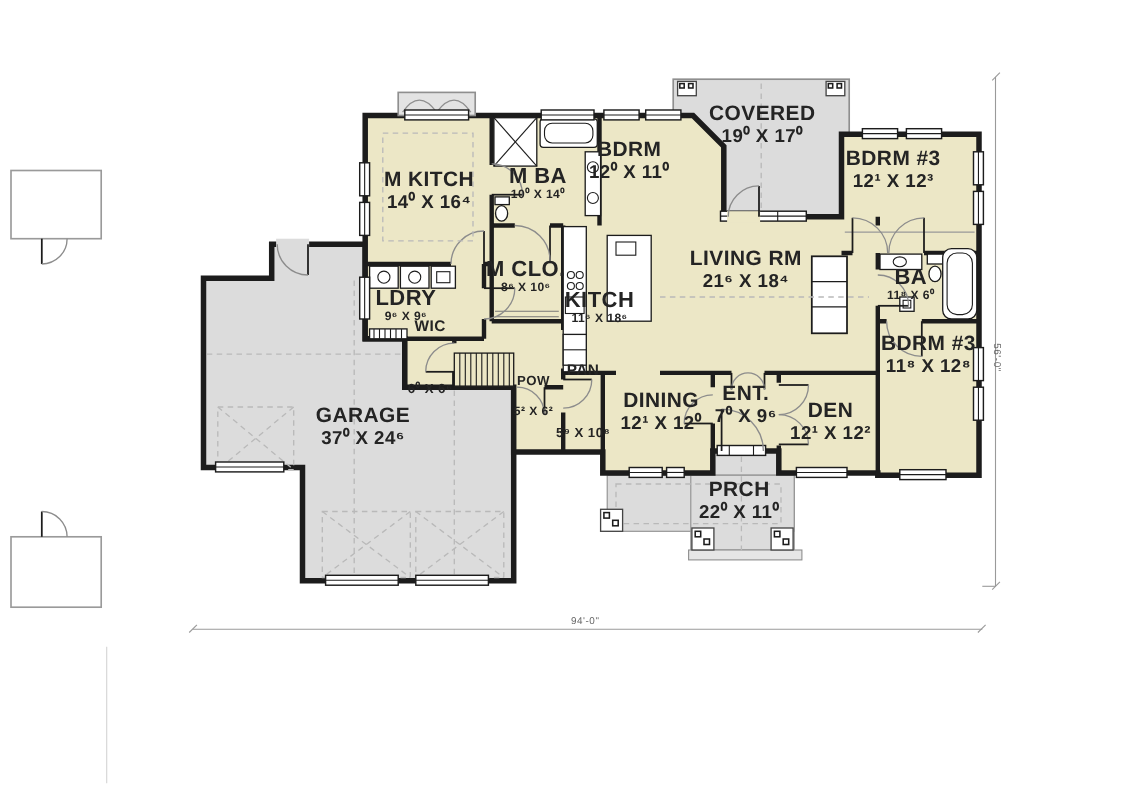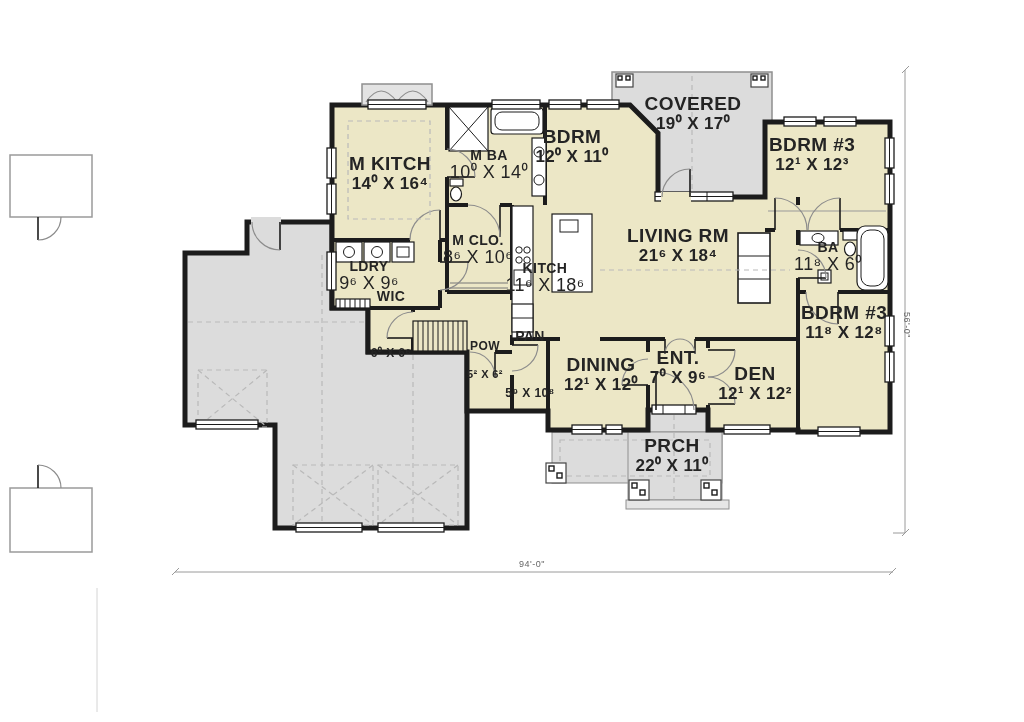--- a/index.html
+++ b/index.html
@@ -3,21 +3,21 @@
 <meta charset="utf-8">
 <style>
   html,body{margin:0;padding:0;background:#fff;}
   #plan{position:relative;width:1024px;height:722px;background:#ffffff;overflow:hidden;
         font-family:"Liberation Sans", sans-serif;}
   #plan svg{position:absolute;left:0;top:0;}
   .rlabel{position:absolute;transform:translate(-50%,-50%);display:flex;flex-direction:column;
           line-height:1.1;color:#242424;font-weight:700;
           letter-spacing:.4px;white-space:nowrap;text-align:center;}
   .big  .rname{font-size:19px;} .big  .rdims{font-size:17px;font-weight:600;}
-  .med  .rname{font-size:14px;} .med  .rdims{font-size:18px;font-weight:400;}
+  .med  .rname{font-size:20px;} .med  .rdims{font-size:11px;font-weight:700;}
   .small .rname{font-size:14px;} .small .rdims{font-size:12px;font-weight:600;margin-top:43px;}
   .tiny .rname{font-size:12px;} .tiny .rdims{font-size:11px;font-weight:600;margin-top:15px;}
   .dimlabel{position:absolute;font-size:9px;color:#666;transform:translate(-50%,-50%);
             letter-spacing:.5px;white-space:nowrap;}
   .dimlabel.vert{transform:translate(-50%,-50%) rotate(90deg);}
   
   .win rect{fill:#fff;stroke:#1c1c1c;stroke-width:1.3;}
   .win line{stroke:#1c1c1c;stroke-width:1;}
   .fix{fill:#fff;stroke:#1c1c1c;stroke-width:1.2;}
   .fixline{stroke:#1c1c1c;stroke-width:1;fill:none;}
@@ -432,20 +432,24 @@
     <span class="rdims">9⁶ X 9⁶</span>
   </div>
   <div class="rlabel small" style="left:391px;top:325px">
     <span class="rname">WIC</span>
     <span class="rdims">6⁰ X 6⁶</span>
   </div>
   <div class="rlabel big" style="left:844px;top:323px">
     <span class="rname">BDRM #3</span>
     <span class="rdims">11⁸ X 12⁸</span>
   </div>
+  <div class="rlabel big" style="left:330px;top:388px">
+    <span class="rname">GARAGE</span>
+    <span class="rdims">37⁰ X 24⁶</span>
+  </div>
   <div class="rlabel tiny" style="left:485px;top:360px">
     <span class="rname">POW</span>
     <span class="rdims">5² X 6²</span>
   </div>
   <div class="rlabel small" style="left:530px;top:365px">
     <span class="rname">PAN</span>
     <span class="rdims">5⁹ X 10⁸</span>
   </div>
   <div class="rlabel big" style="left:601px;top:375px">
     <span class="rname">DINING</span>

